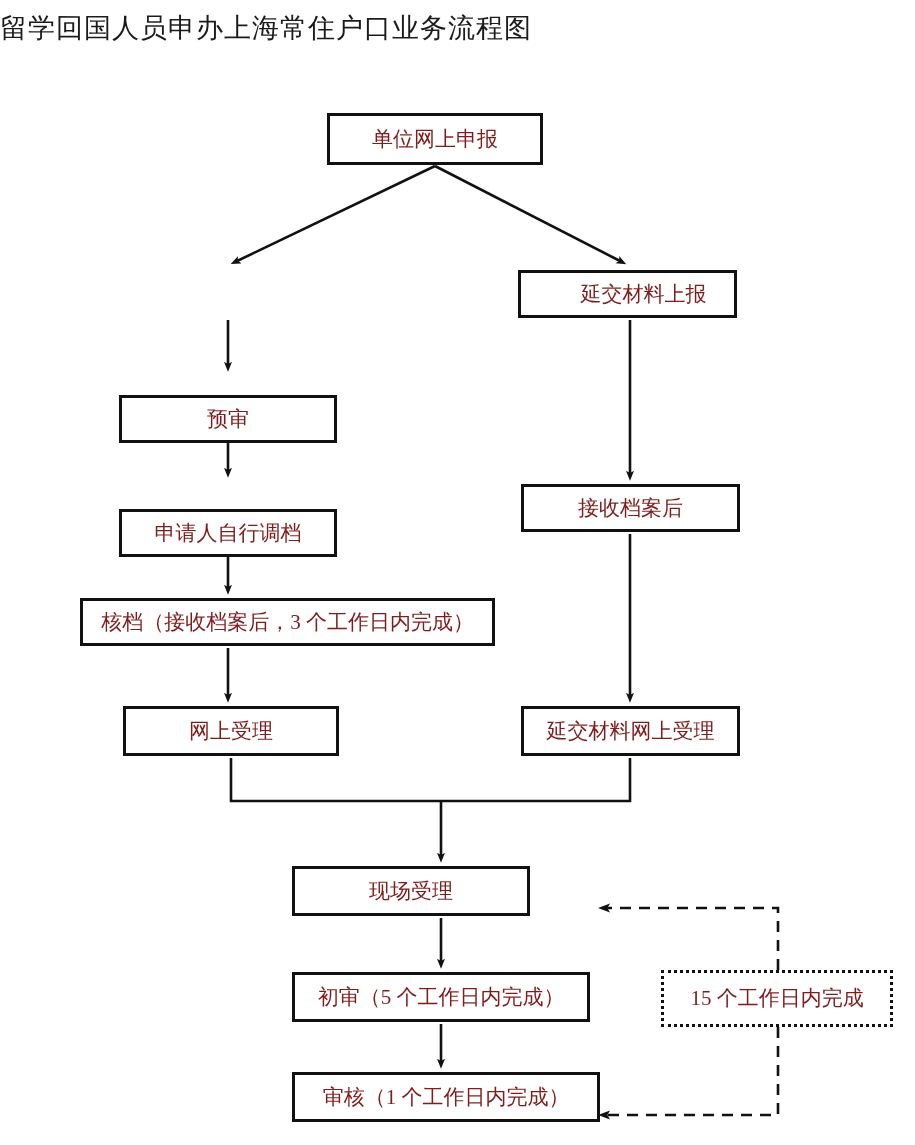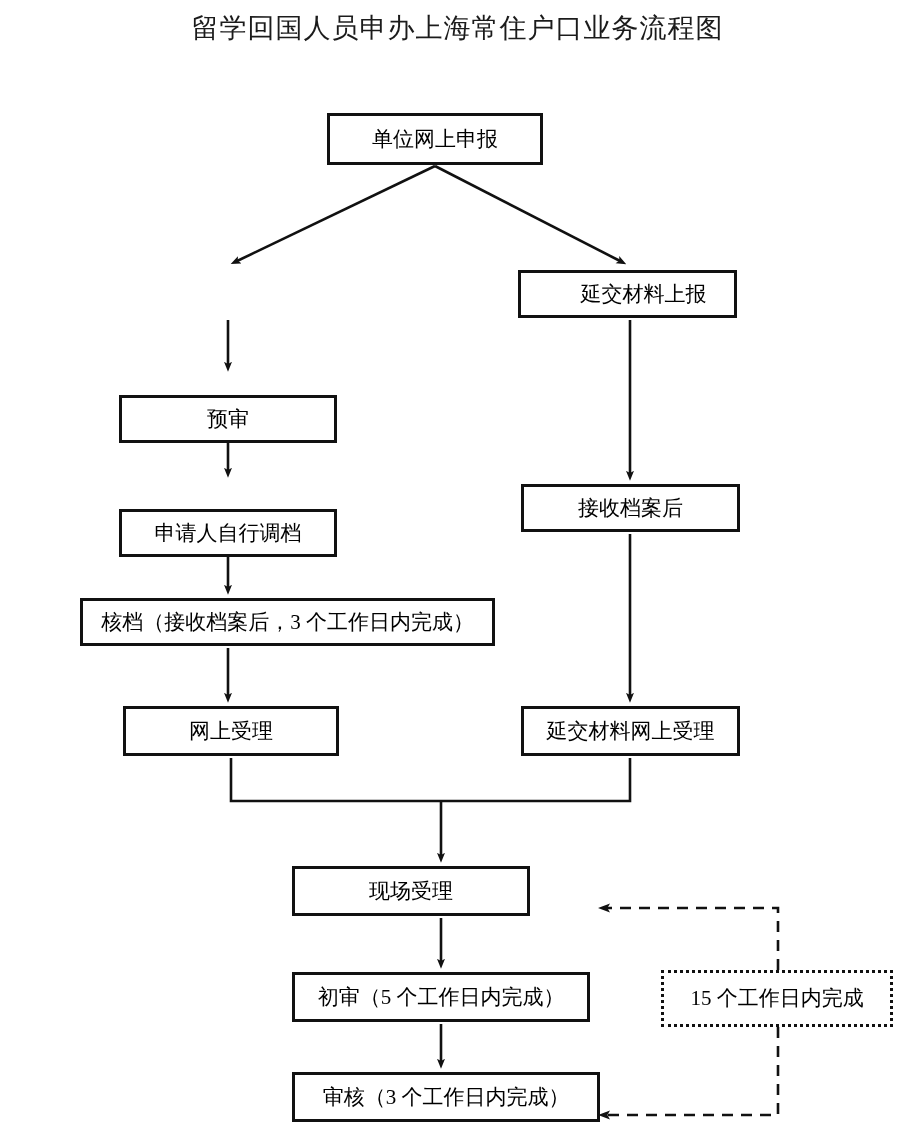--- a/index.html
+++ b/index.html
@@ -23,37 +23,36 @@
     left: 0;
     top: 0;
     width: 915px;
     height: 1145px;
   }
   .chart-title {
     position: absolute;
     left: 0;
     top: 10px;
     width: 915px;
-    text-align: center;
     font-size: 27px;
     letter-spacing: 1px;
     color: #1b1b1b;
     font-family: "Liberation Serif", "DejaVu Serif", serif;
   }
   .node {
     position: absolute;
     box-sizing: border-box;
     background: #ffffff;
     border: 3px solid #111111;
     display: flex;
     align-items: center;
     justify-content: center;
     font-size: 21px;
     line-height: 1.15;
-    color: #000000;
+    color: #7f1d1d;
     white-space: nowrap;
     font-family: "Liberation Serif", "DejaVu Serif", serif;
     text-align: right;
   }
   .node.dotted {
     border: 3px dotted #111111;
     background: transparent;
   }
   .node-label {
     display: block;
@@ -159,20 +158,20 @@
 
   <div class="node" style="left:292px; top:866px; width:238px; height:50px;">
     <span class="node-label">现场受理</span>
   </div>
 
   <div class="node" style="left:292px; top:972px; width:298px; height:50px;">
     <span class="node-label">初审（5 个工作日内完成）</span>
   </div>
 
   <div class="node" style="left:292px; top:1072px; width:308px; height:50px;">
-    <span class="node-label">审核（3 个工作日内完成）</span>
+    <span class="node-label">审核（1 个工作日内完成）</span>
   </div>
 
   <div class="node dotted" style="left:661px; top:970px; width:232px; height:57px;">
     <span class="node-label">15 个工作日内完成</span>
   </div>
 
 </div>
 
 </body></html>

